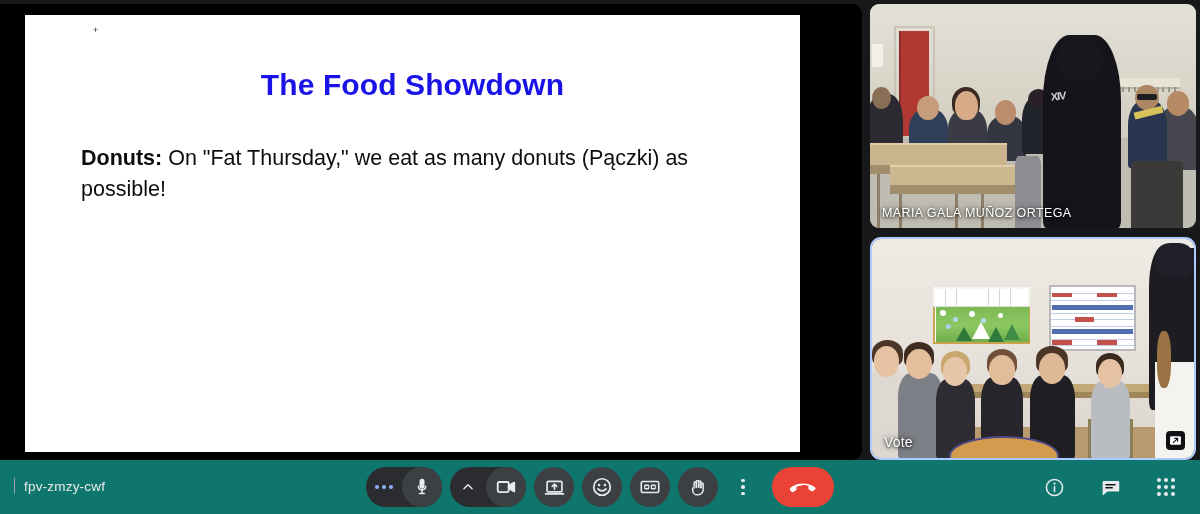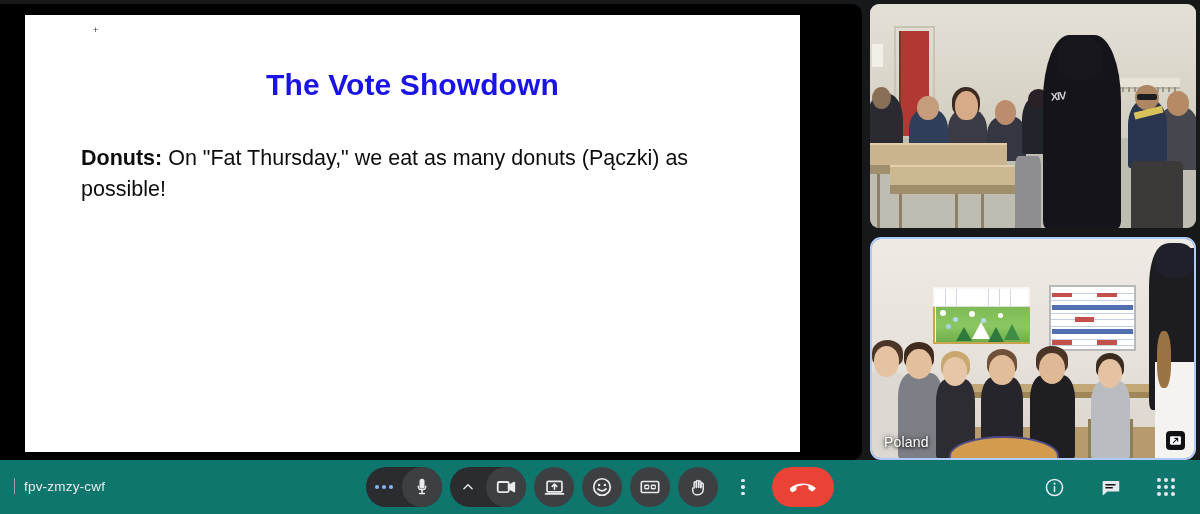--- a/index.html
+++ b/index.html
@@ -377,21 +377,21 @@
 </head>
 <body>
 
 <div id="app">
 
   <div class="stage">
     <div class="slide">
 
       <div class="cursor-dot">+</div>
 
-      <div class="slide-title">The Vote Showdown</div>
+      <div class="slide-title">The Food Showdown</div>
 
       <div class="slide-body">
 
         <p class="para p-poland">
           <span class="lead">Donuts:</span><span> On "Fat Thursday," we eat as many donuts (Pączki) as possible!</span>
         </p>
 
 
 
       </div>
@@ -450,20 +450,21 @@
         <div class="sa-desk2"></div>
           <div class="sa-desk2b"></div>
         <div class="sa-leg" style="left:9%;  top:85%; height:15%;"></div>
         <div class="sa-leg" style="left:34%; top:85%; height:15%;"></div>
 
         <div class="sa-leg2"></div>
         <div class="sa-main"></div>
         <div class="sa-mainh"></div>
         <div class="sa-logo">XIV</div>
       </div>
+      <div class="name-label caps">MARIA GALA MUÑOZ ORTEGA</div>
     </div>
 
     <div class="tile tile-bottom">
       <div class="tile-video scene-b">
         <div class="sb-wall"></div>
 
         <div class="sb-board1"></div>
         <div class="sb-b1top"></div>
         <div class="sb-b1grid"></div>
         <div class="sb-b1green"></div>
@@ -512,21 +513,21 @@
           <div class="sb-s6hair"></div>
           <div class="sb-s6h"></div>
 
         <div class="sb-r"></div>
           <div class="sb-rh"></div>
           <div class="sb-rb"></div>
           <div class="sb-rbraid"></div>
         <div class="sb-table"></div>
       </div>
 
-      <div class="name-label mixed">Poland</div>
+      <div class="name-label mixed">Vote</div>
 
       <div class="pip-badge">
         <svg width="13" height="13" viewBox="0 0 24 24">
           <rect x="2" y="4" width="20" height="16" rx="2" fill="#ffffff"></rect>
           <path d="M8 16 L16 8 M16 8 H10.5 M16 8 V13.5" stroke="#101114" stroke-width="2" fill="none" stroke-linecap="round" stroke-linejoin="round"></path>
         </svg>
       </div>
     </div>
 
   </div>

